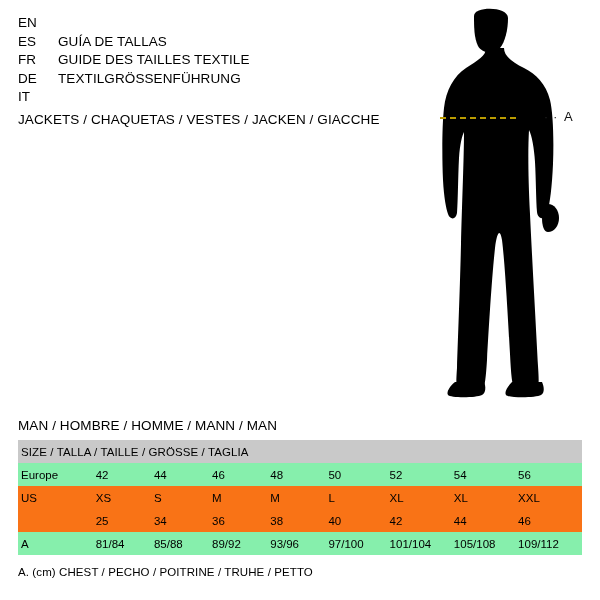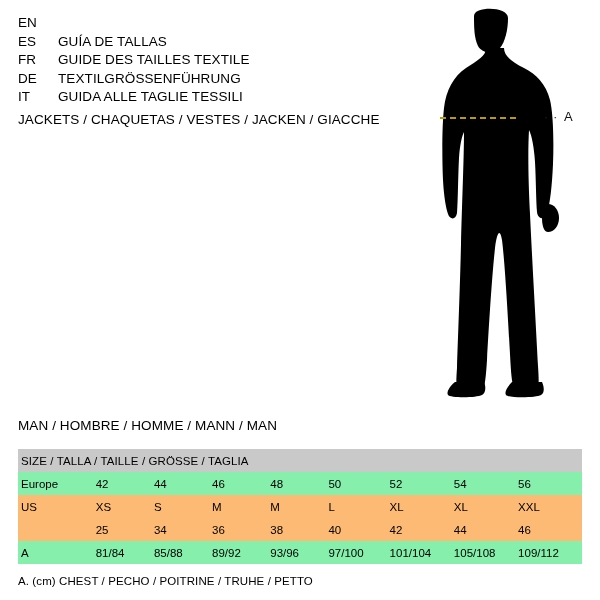--- a/index.html
+++ b/index.html
@@ -95,39 +95,39 @@
   
   .table-wrap {
     position: absolute;
     left: 18px;
     top: 418px;
     width: 564px;
   }
   .table-title {
     font-size: 13.5px;
     letter-spacing: 0.1px;
-    margin-bottom: 16px;
+    margin-bottom: 7px;
   }
   table.size-table {
     border-collapse: collapse;
     width: 564px;
     font-size: 11.5px;
   }
   table.size-table td {
     padding: 3px 13px 3px 0;
     height: 17px;
     vertical-align: middle;
   }
   .row-head td {
     background: #c9c9c9;
     font-size: 11.5px;
     letter-spacing: 0.1px;
   }
   .row-alt td {
-    background: #fdba74;
+    background: #f97316;
   }
   .row-plain td {
     background: #86efac;
   }
   .c-label {
     width: 84px;
     padding-left: 3px !important;
   }
   .c-val {
     width: 60px;
@@ -155,21 +155,20 @@
     <div class="lang-row">
       <span class="lang-code">FR</span>
       <span class="lang-text">GUIDE DES TAILLES TEXTILE</span>
     </div>
     <div class="lang-row">
       <span class="lang-code">DE</span>
       <span class="lang-text">TEXTILGRÖSSENFÜHRUNG</span>
     </div>
     <div class="lang-row">
       <span class="lang-code">IT</span>
-      <span class="lang-text">GUIDA ALLE TAGLIE TESSILI</span>
     </div>
   </div>
 
   <div class="cat-block">
     <div class="cat-line">JACKETS / CHAQUETAS / VESTES / JACKEN / GIACCHE</div>
   </div>
 
   <div class="figure">
     <svg width="176" height="390" viewBox="0 0 176 390">
 

